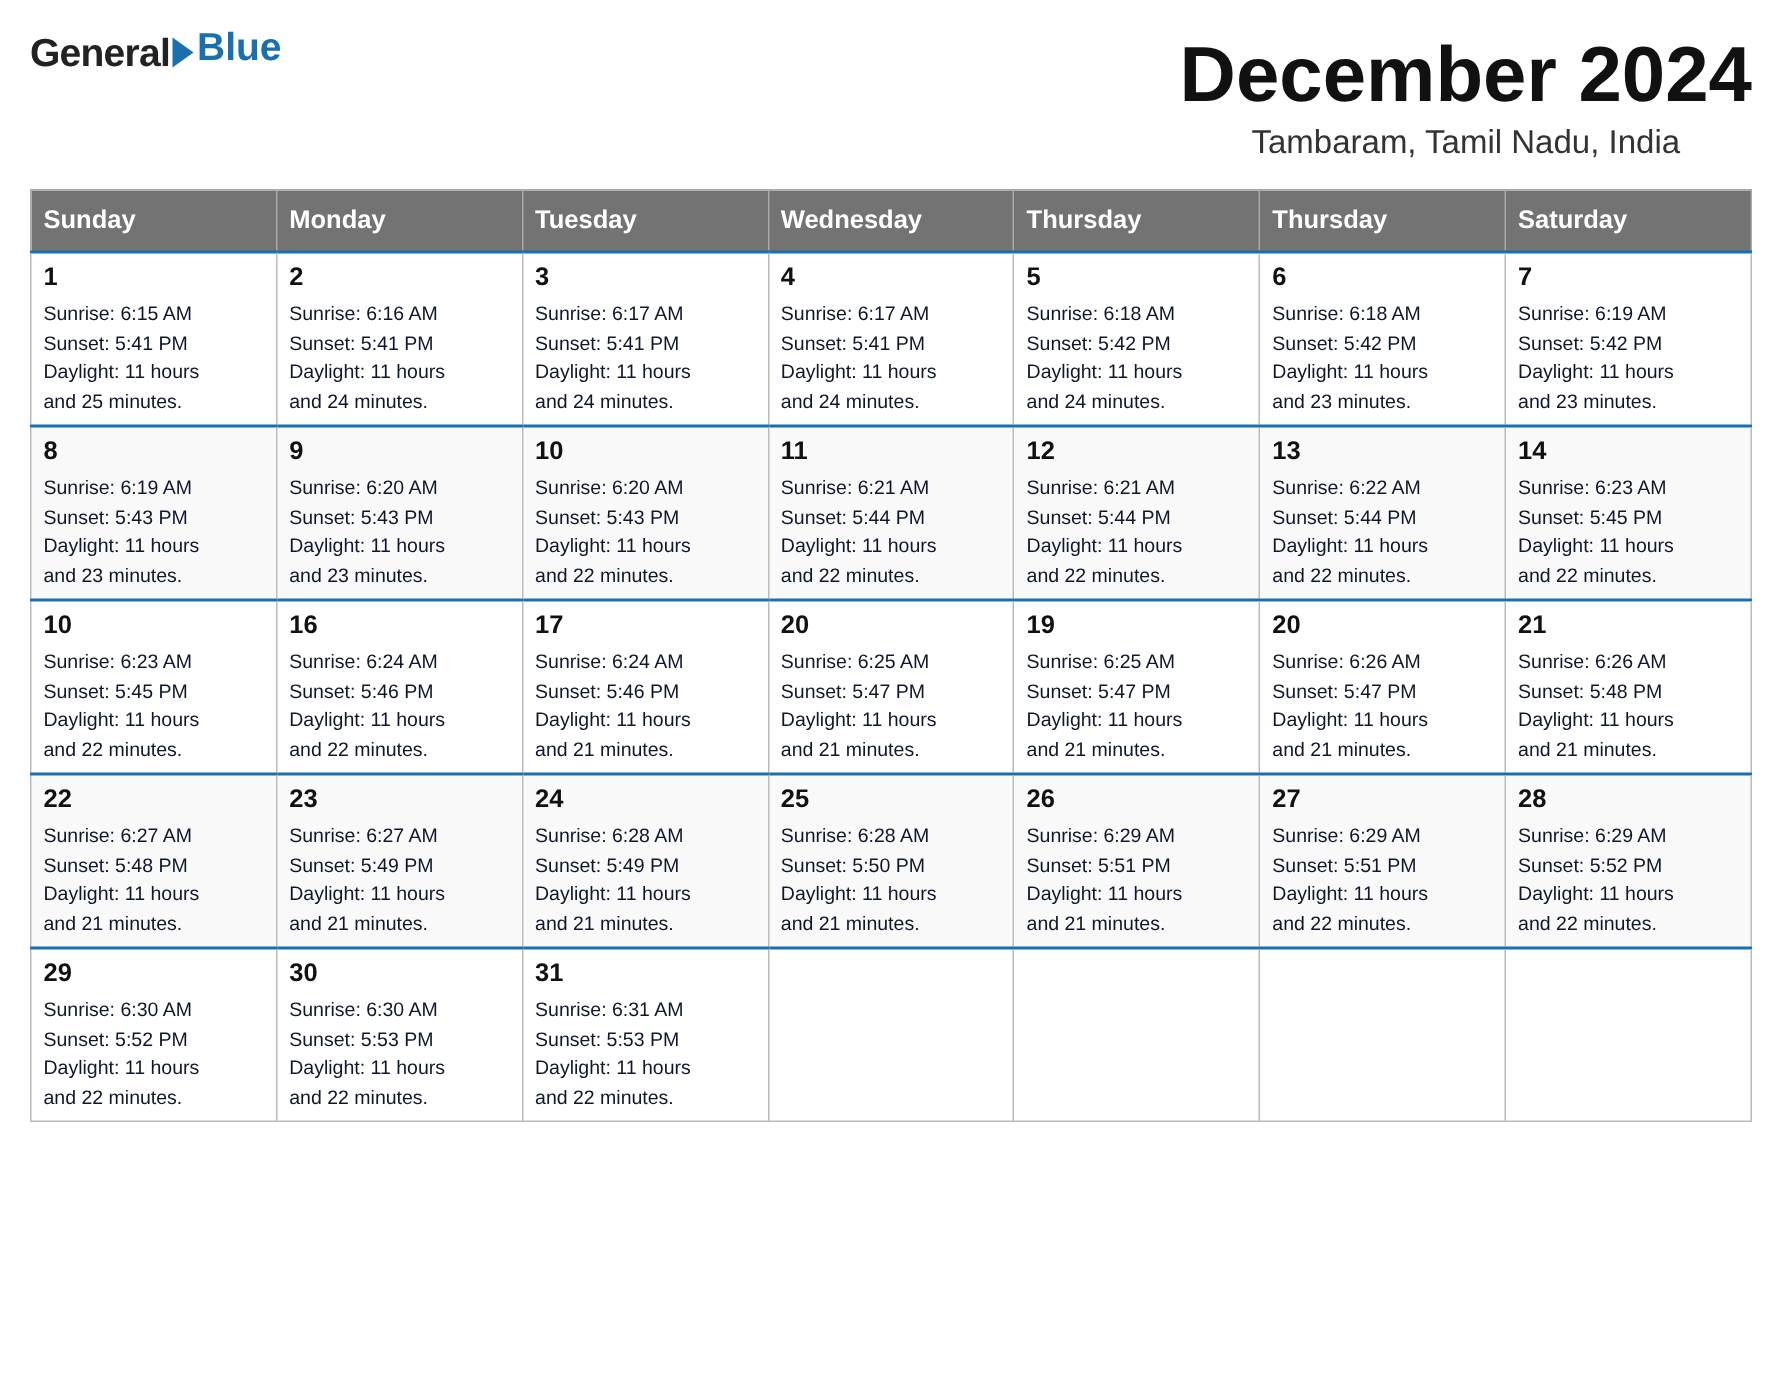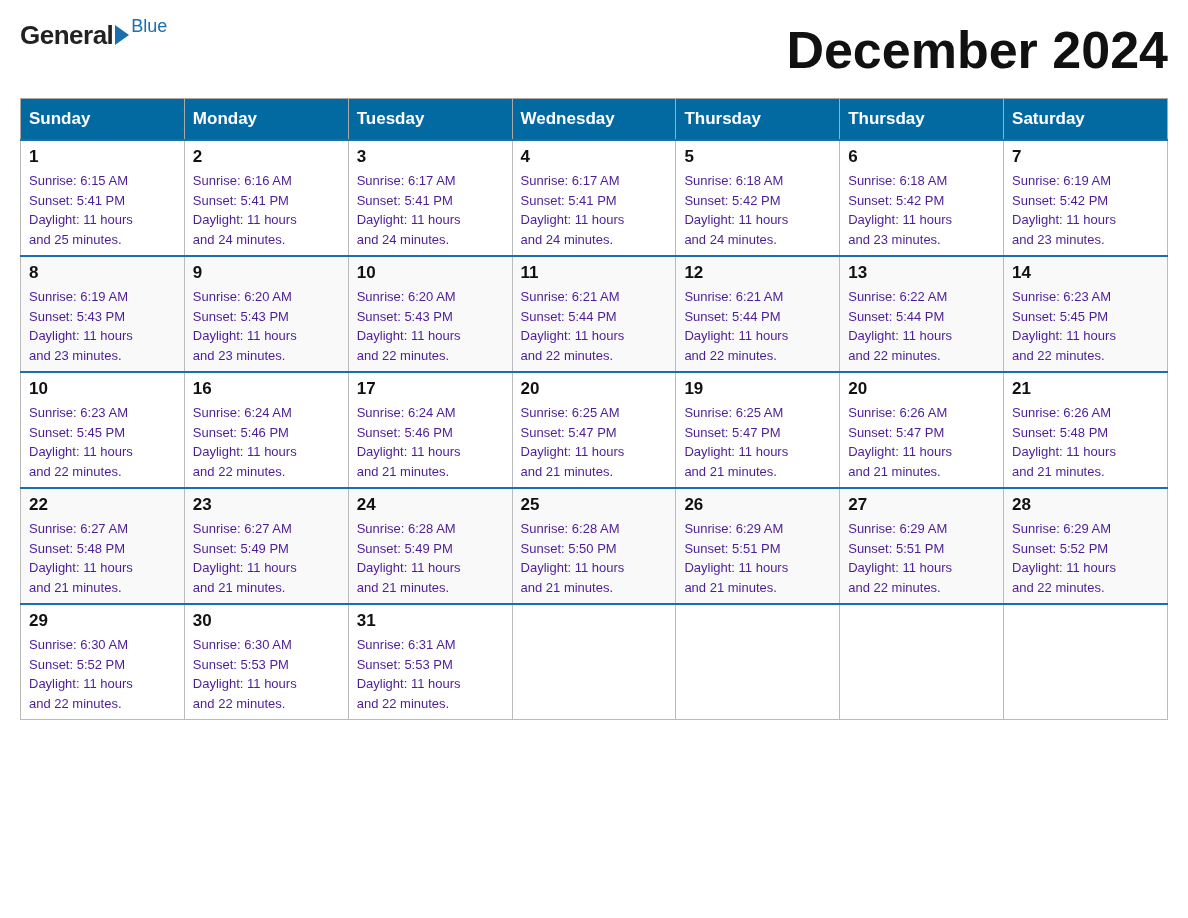--- a/index.html
+++ b/index.html
@@ -34,22 +34,22 @@
     .logo-triangle {
       width: 0;
       height: 0;
       border-left: 14px solid #1a6faf;
       border-top: 10px solid transparent;
       border-bottom: 10px solid transparent;
       margin-left: 2px;
       margin-top: -2px;
     }
     .logo-blue {
-      font-size: 18px;
-      font-weight: normal;
+      font-size: 26px;
+      font-weight: bold;
       color: #1a6faf;
       margin-top: -4px;
       margin-left: 2px;
     }
     .title-section {
       text-align: center;
     }
     .month-title {
       font-size: 52px;
       font-weight: bold;
@@ -59,21 +59,21 @@
       font-size: 22px;
       color: #333;
       margin-top: 2px;
     }
     .calendar {
       width: 100%;
       border-collapse: collapse;
       border: 1px solid #999;
     }
     .calendar th {
-      background: #0369a1;
+      background: #737373;
       color: #fff;
       font-size: 17px;
       font-weight: bold;
       padding: 10px 8px;
       text-align: left;
       border: 1px solid #aaa;
     }
     .calendar td {
       vertical-align: top;
       border: 1px solid #bbb;
@@ -82,21 +82,21 @@
       width: 14.28%;
     }
     .day-num {
       font-size: 17px;
       font-weight: bold;
       color: #111;
       margin-bottom: 4px;
     }
     .day-info {
       font-size: 13px;
-      color: #4c1d95;
+      color: #0f172a;
       line-height: 1.5;
     }
     .week-row td {
       background: #fff;
     }
     .week-row:nth-child(even) td {
       background: #f9f9f9;
     }
     .empty-cell {
       background: #fff !important;
@@ -111,20 +111,21 @@
 <div class="header">
   <div class="logo">
     <div class="logo-top">
       <span class="logo-general">General</span>
       <div class="logo-triangle"></div>
     </div>
     <span class="logo-blue">Blue</span>
   </div>
   <div class="title-section">
     <div class="month-title">December 2024</div>
+    <div class="location-title">Tambaram, Tamil Nadu, India</div>
   </div>
 </div>
 
 <table class="calendar">
   <thead>
     <tr>
     <th>Sunday</th>
         <th>Monday</th>
         <th>Tuesday</th>
         <th>Wednesday</th>

